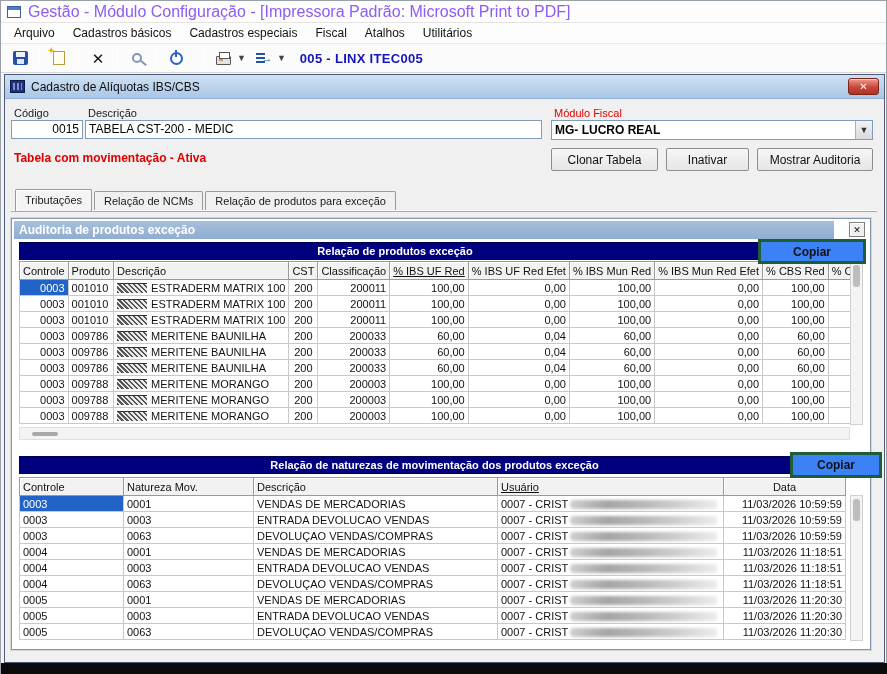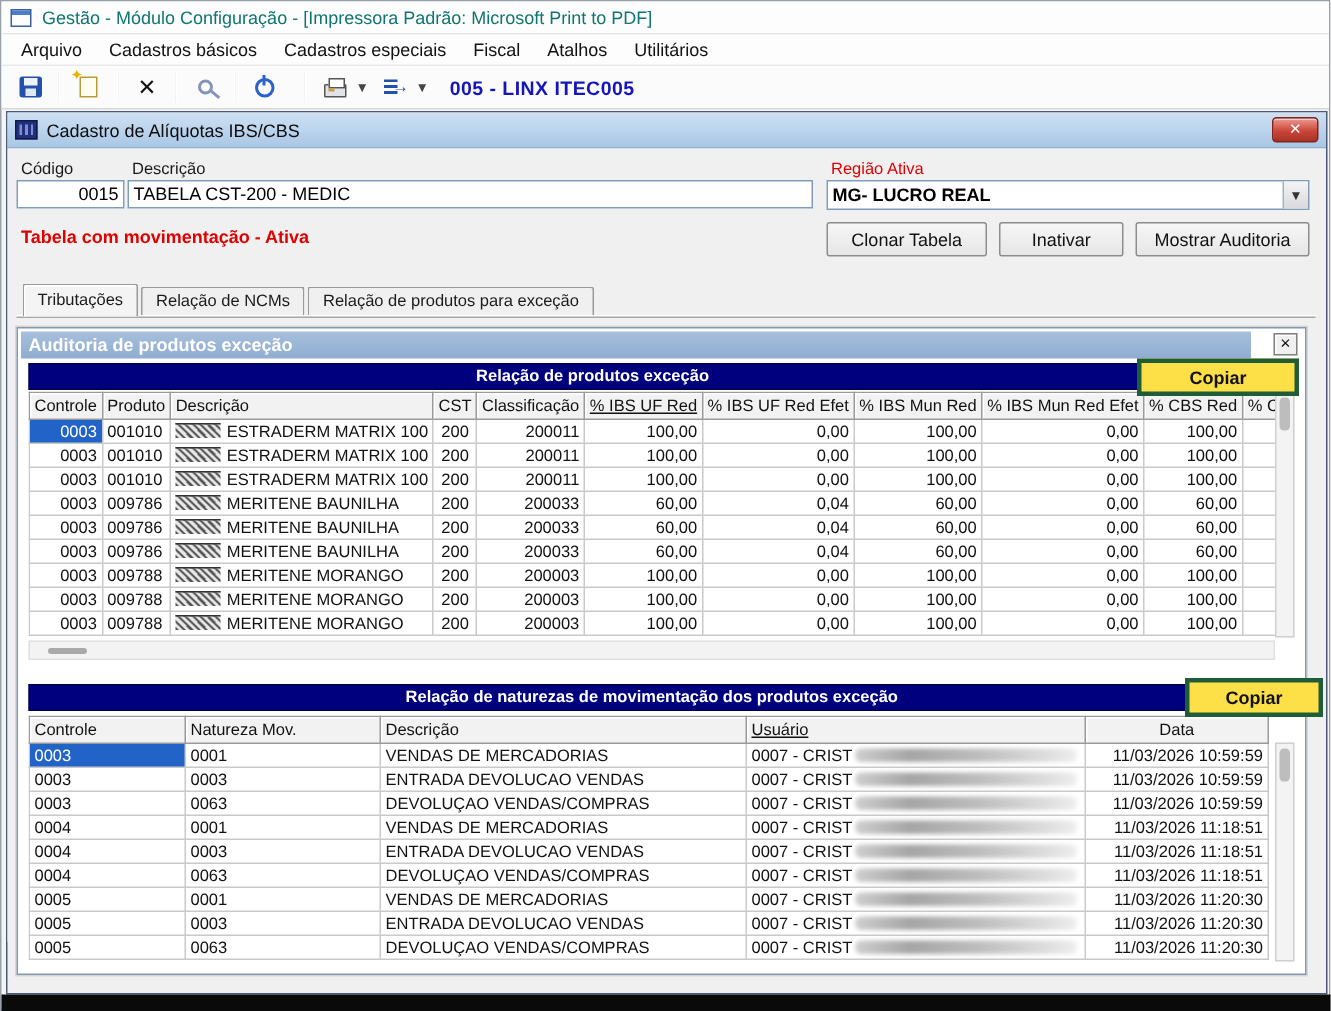--- a/index.html
+++ b/index.html
@@ -4,21 +4,21 @@
 <style>
   * { margin:0; padding:0; box-sizing:border-box; }
   html,body { width:887px; height:674px; }
   body { font-family:"Liberation Sans","DejaVu Sans",sans-serif; background:#e9e9e9; position:relative; overflow:hidden; }
   #frame { position:absolute; inset:0; width:887px; height:674px; background:#f4f4f4; border:1px solid #9aa0a8; }
 
   
   .titlebar { position:absolute; left:0; top:0; width:100%; height:22px; background:#fdfdfd; display:flex; align-items:center; padding-left:6px; border-bottom:1px solid #e4e4e4; }
   .app-icon { width:14px; height:12px; border:1px solid #3a5f9e; background:#fff; position:relative; margin-right:7px; }
   .app-icon::before { content:""; position:absolute; left:0; top:0; right:0; height:3px; background:#4d7cc9; }
-  .titlebar-text { font-size:12px; color:#0f766e; }
+  .titlebar-text { font-size:16px; color:#8b5cf6; }
   .menubar { position:absolute; left:0; top:22px; width:100%; height:21px; background:#fdfdfd; display:flex; align-items:center; padding-left:4px; border-bottom:1px solid #e9e9e9; }
   .menu-item { font-size:12px; color:#111; padding:2px 9px; cursor:default; }
   .toolbar { position:absolute; left:0; top:43px; width:100%; height:29px; background:#fbfbfb; display:flex; align-items:center; padding-left:6px; border-bottom:1px solid #d8d8d8; }
   .tb-sep { width:1px; height:20px; background:#d4d4d4; border-right:1px solid #fff; margin:0 6px; }
   .tb-btn { width:26px; height:24px; display:flex; align-items:center; justify-content:center; }
   .caret { font-size:9px; color:#444; margin:0 4px 0 1px; }
   .station { color:#1515bd; font-weight:bold; font-size:13px; letter-spacing:.3px; margin-left:10px; }
 
   
   .icon-save { width:15px; height:14px; background:#2350a8; border-radius:2px; position:relative; }
@@ -62,21 +62,21 @@
   .tab.active { height:22px; line-height:21px; background:#f4f4f4; box-shadow:inset 1px 1px 0 #fff; z-index:3; }
   .tab-panel-line { position:absolute; left:6px; top:111px; width:866px; height:2px; border-top:1px solid #fff; border-bottom:1px solid #a8a8a8; }
 
   
   .aud-window { position:absolute; left:6px; top:119px; width:860px; height:432px; background:#fff; border:1px solid #8296ae; box-shadow:0 0 0 1px #d6d6d6; }
   .aud-titlebar { position:absolute; left:1px; top:1px; right:1px; height:20px; background:#fff; }
   .aud-titlebar-fill { position:absolute; left:1px; top:1px; width:820px; height:18px; background:linear-gradient(#a7bfdc,#8fadd0); color:#fff; font-weight:bold; font-size:12px; line-height:18px; padding-left:5px; }
   .aud-close { position:absolute; right:4px; top:2px; width:16px; height:15px; background:#f0f0f0; border:1px solid #808080; box-shadow:inset 1px 1px 0 #fff; font-size:9px; font-weight:bold; color:#111; display:flex; align-items:center; justify-content:center; }
 
   .band { position:absolute; height:18px; background:#00007e; border:1px solid #000050; color:#fff; font-size:11px; font-weight:bold; text-align:center; line-height:16px; }
-  .copy-btn { position:absolute; background:#fde047; border:3px solid #1f5c38; font-size:12px; font-weight:bold; color:#111; display:flex; align-items:center; justify-content:center; z-index:5; }
+  .copy-btn { position:absolute; background:#3b82f6; border:3px solid #1f5c38; font-size:12px; font-weight:bold; color:#111; display:flex; align-items:center; justify-content:center; z-index:5; }
 
   .grid-wrap { position:absolute; overflow:hidden; background:#fff; }
   table.grid { border-collapse:collapse; table-layout:fixed; }
   .grid th { height:18px; font-size:11px; font-weight:normal; color:#111; background:#f2f2f2; border:1px solid #9a9a9a; box-shadow:inset 1px 1px 0 #fff; padding:0 3px; white-space:nowrap; overflow:hidden; }
   .grid td { height:16px; font-size:11px; color:#111; background:#fff; border:1px solid #c9c9c9; padding:0 3px; white-space:nowrap; overflow:hidden; }
   .grid td.sel { background:#2163c6; color:#fff; }
   .censor { display:inline-block; width:30px; height:10px; margin-right:4px; vertical-align:-1px;
      border-top:1px solid #333; background:repeating-linear-gradient(45deg,#555 0,#555 1.5px,#e8e8e8 1.5px,#e8e8e8 3.5px); }
   .smudge { display:inline-block; width:148px; height:9px; margin-left:2px; vertical-align:-1px; border-radius:4px;
      background:linear-gradient(90deg,#cfcfcf,#a5a5a5 25%,#bdbdbd 55%,#dcdcdc 85%,#eee); filter:blur(1.5px); }
@@ -144,21 +144,21 @@
       <div class="dlg-icon"></div>
       <div class="dlg-title">Cadastro de Alíquotas IBS/CBS</div>
       <div class="dlg-close">✕</div>
     </div>
     <div class="dlg-body">
 
       <div class="fld-label" style="left:9px; top:8px;">Código</div>
       <div class="textbox" style="left:6px; top:21px; width:72px; text-align:right;">0015</div>
       <div class="fld-label" style="left:83px; top:8px;">Descrição</div>
       <div class="textbox" style="left:80px; top:21px; width:457px;">TABELA CST-200 - MEDIC</div>
-      <div class="fld-label red" style="left:549px; top:8px;">Região Ativa</div>
+      <div class="fld-label red" style="left:549px; top:8px;">Módulo Fiscal</div>
       <div class="combo" style="left:546px; top:21px; width:322px;">
         <span>MG- LUCRO REAL</span>
         <span class="combo-btn">
             <span>▼</span>
           </span>
       </div>
 
       <div class="status-text" style="left:9px; top:52px;">Tabela com movimentação - Ativa</div>
 
       <div class="btn" style="left:546px; top:49px; width:107px;">Clonar Tabela</div>

